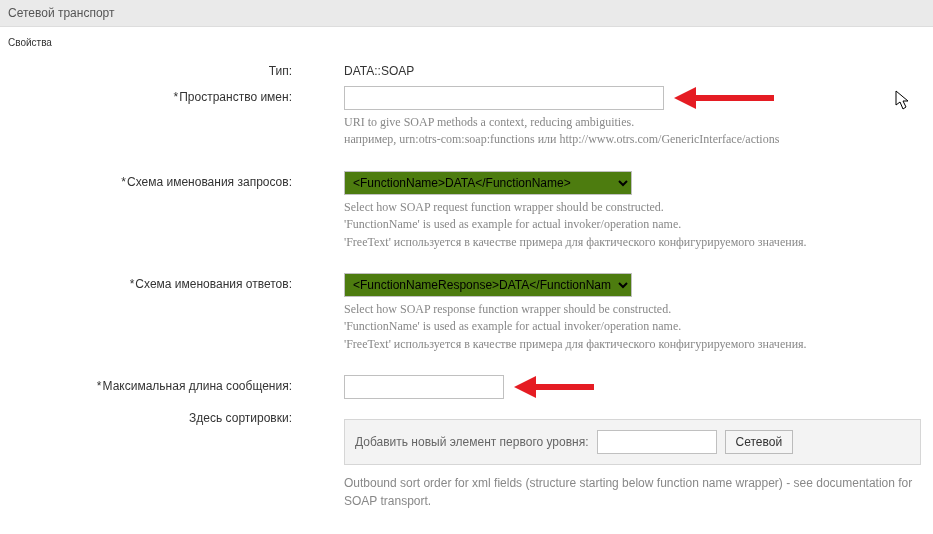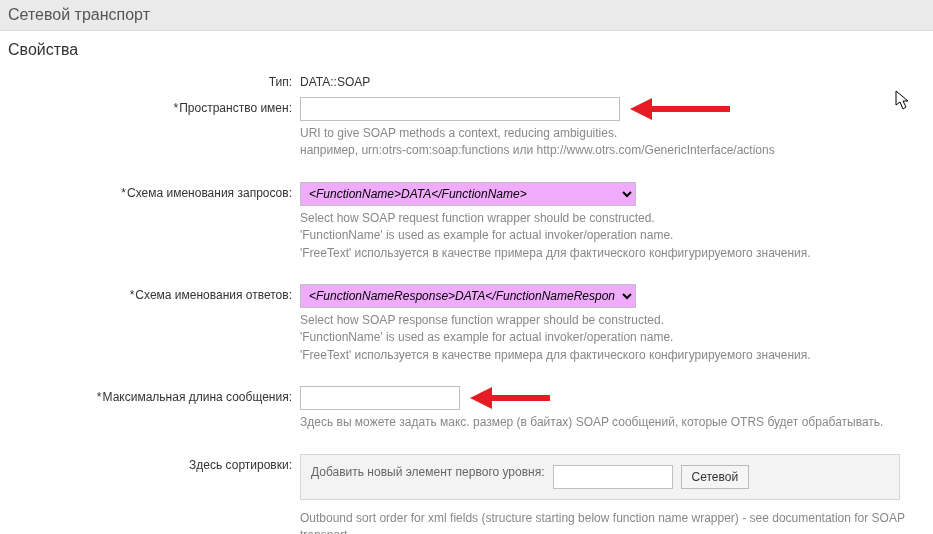--- a/index.html
+++ b/index.html
@@ -6,37 +6,38 @@
   body {
     font-family: Arial, Helvetica, sans-serif;
     font-size: 12px;
     color: #333;
     background: #fff;
     width: 933px;
   }
   .header-bar {
     background: #eaeaea;
     padding: 6px 8px;
-    font-size: 16px;
+    font-size: 12px;
     color: #555;
     border-bottom: 1px solid #ddd;
   }
   .section-title {
     padding: 10px 8px 6px 8px;
-    font-size: 16px;
+    font-size: 10px;
     color: #333;
   }
   .form-area {
     padding: 4px 0 20px 0;
   }
   .row {
     display: flex;
     align-items: flex-start;
     margin-bottom: 4px;
     padding: 2px 0;
+    gap: 44px;
   }
   .label-col {
     width: 300px;
     text-align: right;
     padding-right: 8px;
     padding-top: 4px;
     color: #333;
     font-size: 12px;
   }
   .label-col .req::before {
@@ -56,38 +57,39 @@
     font-family: inherit;
     font-size: 12px;
     border: 1px solid #c0c0c0;
     background: #fff;
     padding: 3px 4px;
     height: 24px;
   }
   input.wide { width: 320px; }
   input.med { width: 160px; }
   input.sm { width: 120px; }
-  select.wide { width: 336px; height: 24px; background:#f0abfc;font-style:italic; }
+  select.wide { width: 288px; height: 24px; background:#4d7c0f; }
   .hint {
     color: #888;
     font-size: 12px;
     line-height: 1.45;
     margin-top: 4px;
     max-width: 620px;
   }
-  .hint-block { margin-bottom: 14px; }
+  .hint-block { margin-bottom: 14px; font-family: Liberation Serif, serif; }
   .sort-box {
     border: 1px solid #d6d6d6;
     background: #f3f3f3;
     padding: 10px 10px;
     display: flex;
-    align-items: flex-start;
+    align-items: center;
     gap: 8px;
     max-width: 600px;
     color:#666;
+    margin-top:12px;
   }
   .btn {
     border: 1px solid #bbb;
     background: #f5f5f5;
     padding: 4px 10px;
     font-size: 12px;
     cursor: pointer;
     color:#333;
   }
 
@@ -186,21 +188,20 @@
   </div>
 
   <div class="row">
     <div class="label-col"><span class="req">Максимальная длина сообщения:</span></div>
     <div class="value-col">
       <input type="text" class="med" value="" style="">
       <div class="arrow" style="left:170px; top:1px; width:80px;">
         <div class="head"></div>
           <div class="shaft"></div>
       </div>
-      <div class="hint hint-block">Здесь вы можете задать макс. размер (в байтах) SOAP сообщений, которые OTRS будет обрабатывать.</div>
     </div>
   </div>
 
   <div class="row">
     <div class="label-col">Здесь сортировки:</div>
     <div class="value-col">
       <div class="sort-box">
         <span>Добавить новый элемент первого уровня:</span>
         <input type="text" class="sm" style="">
         <button class="btn">Сетевой</button>

